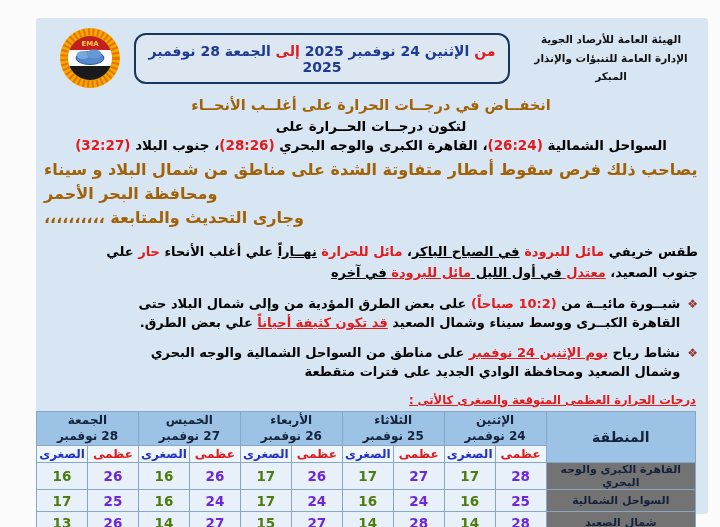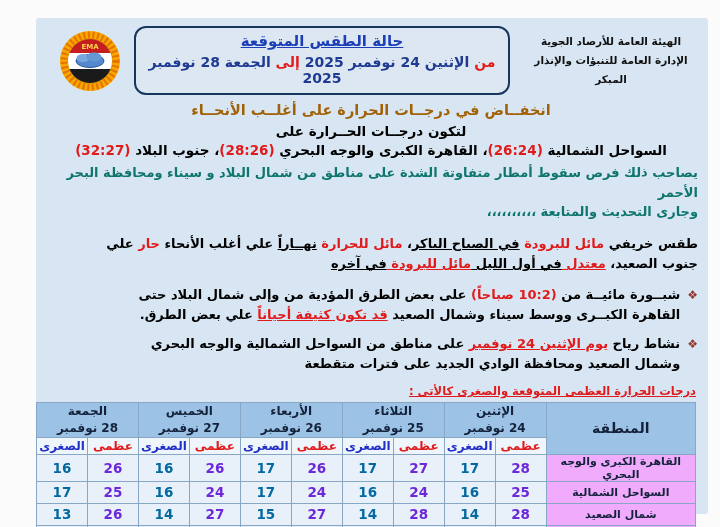--- a/index.html
+++ b/index.html
@@ -13,55 +13,54 @@
   .title-box { width:392px; margin:0 6px; border:2px solid #17365d; border-radius:12px; background:#dde7f2; padding:4px 8px 7px; text-align:center; }
   .title-line { font-size:15px; font-weight:bold; color:#1c3fb8; text-decoration:underline; }
   .date-line { font-size:14px; font-weight:bold; color:#1f3a93; margin-top:4px; }
   .logo-wrap { width:64px; height:64px; flex:0 0 auto; margin-right:auto; margin-left:12px; }
 
   
   .doc-body { direction:rtl; padding:4px 10px 0 8px; }
   .headline { text-align:center; color:#a16207; font-size:14.5px; font-weight:bold; margin-top:3px; }
   .intro-line { text-align:center; color:#000; font-size:13.5px; font-weight:bold; margin-top:5px; }
   .regions-line { text-align:center; color:#000; font-size:13.5px; font-weight:bold; margin-top:3px; }
-  .rain-para { text-align:right; color:#0f766e; font-size:13px; font-weight:bold; line-height:1.5; margin-top:5px; }
+  .rain-para { text-align:left; color:#a16207; font-size:16px; font-weight:bold; line-height:1.5; margin-top:5px; }
   .forecast-para { color:#000; font-size:13px; font-weight:bold; line-height:1.6; margin-top:12px; padding-left:60px; }
   .bullet { display:flex; direction:rtl; margin-top:10px; font-size:13px; font-weight:bold; color:#000; line-height:1.5; }
   .bullet-marker { color:#943634; font-size:12px; margin-left:7px; margin-top:1px; }
   .bullet-text { text-align:right; padding-left:70px; }
   .c-red { color:#e11b1b; }
   .u { text-decoration:underline; }
   .table-heading { text-align:right; color:#e11b1b; font-size:11.5px; font-weight:bold; text-decoration:underline; margin:11px 2px 4px 0; }
 
   
   table.temps { direction:rtl; border-collapse:collapse; width:660px; margin:0 2px; background:#e8f1f9; }
   table.temps th, table.temps td { border:1px solid #87a7c5; text-align:center; }
   th.region-h { background:#9cc3e5; color:#14223c; font-size:14px; font-weight:bold; width:150px; border:1px solid #44618c; }
   th.day-h { background:#9cc3e5; color:#14223c; font-size:12px; font-weight:bold; line-height:1.4; padding:0 0; border:1px solid #44618c; }
   th.sub-h { background:#eef5fb; font-size:12px; font-weight:bold; padding:1px 0; height:16px; }
   th.sub-h.max { color:#e11b1b; }
   th.sub-h.min { color:#2230c8; }
-  td.region { background:#f0abfc; color:#14223c; font-size:11px; font-weight:bold; }
+  td.region { background:#737373; color:#14223c; font-size:11px; font-weight:bold; }
   td.val { font-size:13.5px; font-weight:bold; height:22px; width:51px; background:#e8f1f9; }
   td.val.max { color:#6d28d9; }
-  td.val.min { color:#0369a1; }
+  td.val.min { color:#4d7c0f; }
 </style>
 </head>
 <body>
 
 <div class="page">
   <div class="panel">
 
     <div class="panel-header">
       <div class="org-block">
         <div>الهيئة العامة للأرصاد الجوية</div>
         <div>الإدارة العامة للتنبؤات والإنذار المبكر</div>
       </div>
       <div class="title-box">
-        <div class="title-line">حالة الطقس المتوقعة</div>
         <div class="date-line">
           <span class="c-red">من </span><span>الإثنين 24 نوفمبر 2025 </span><span class="c-red">إلى </span><span>الجمعة 28 نوفمبر 2025</span>
         </div>
       </div>
       <div class="logo-wrap">
         <svg viewBox="0 0 64 64" width="64" height="64">
           <circle cx="32" cy="32" r="30" fill="#f6a800"></circle>
           <circle cx="32" cy="32" r="26" fill="none" stroke="#e87200" stroke-width="7" stroke-dasharray="2 2.6"></circle>
           <circle cx="32" cy="32" r="22" fill="#ffffff" stroke="#c98a00" stroke-width="1"></circle>
           <clipPath id="logoClip">

